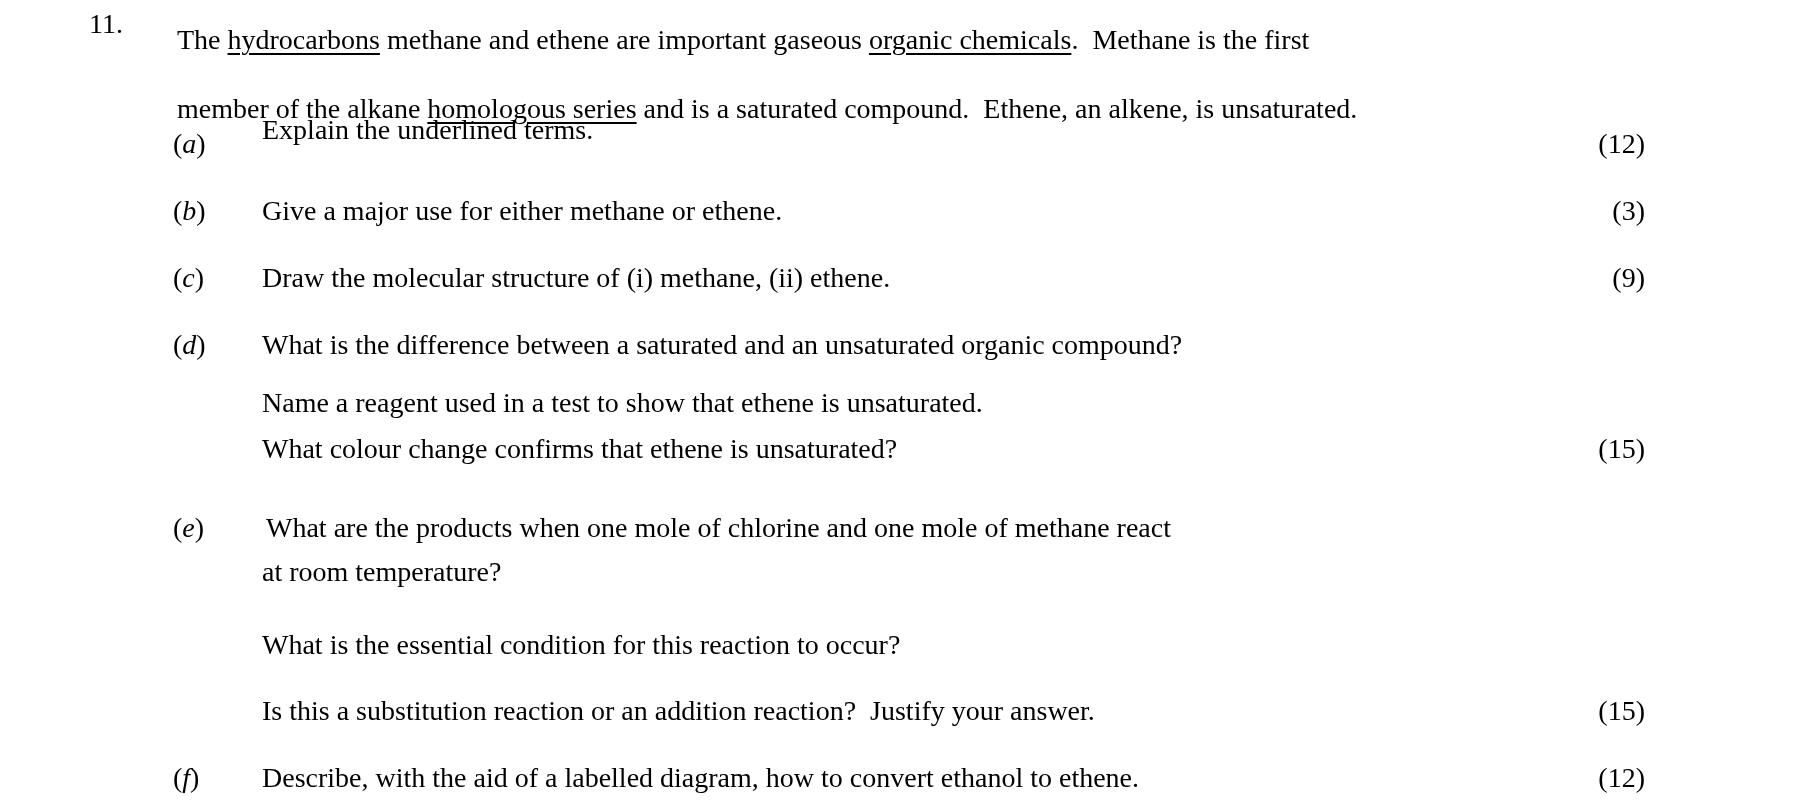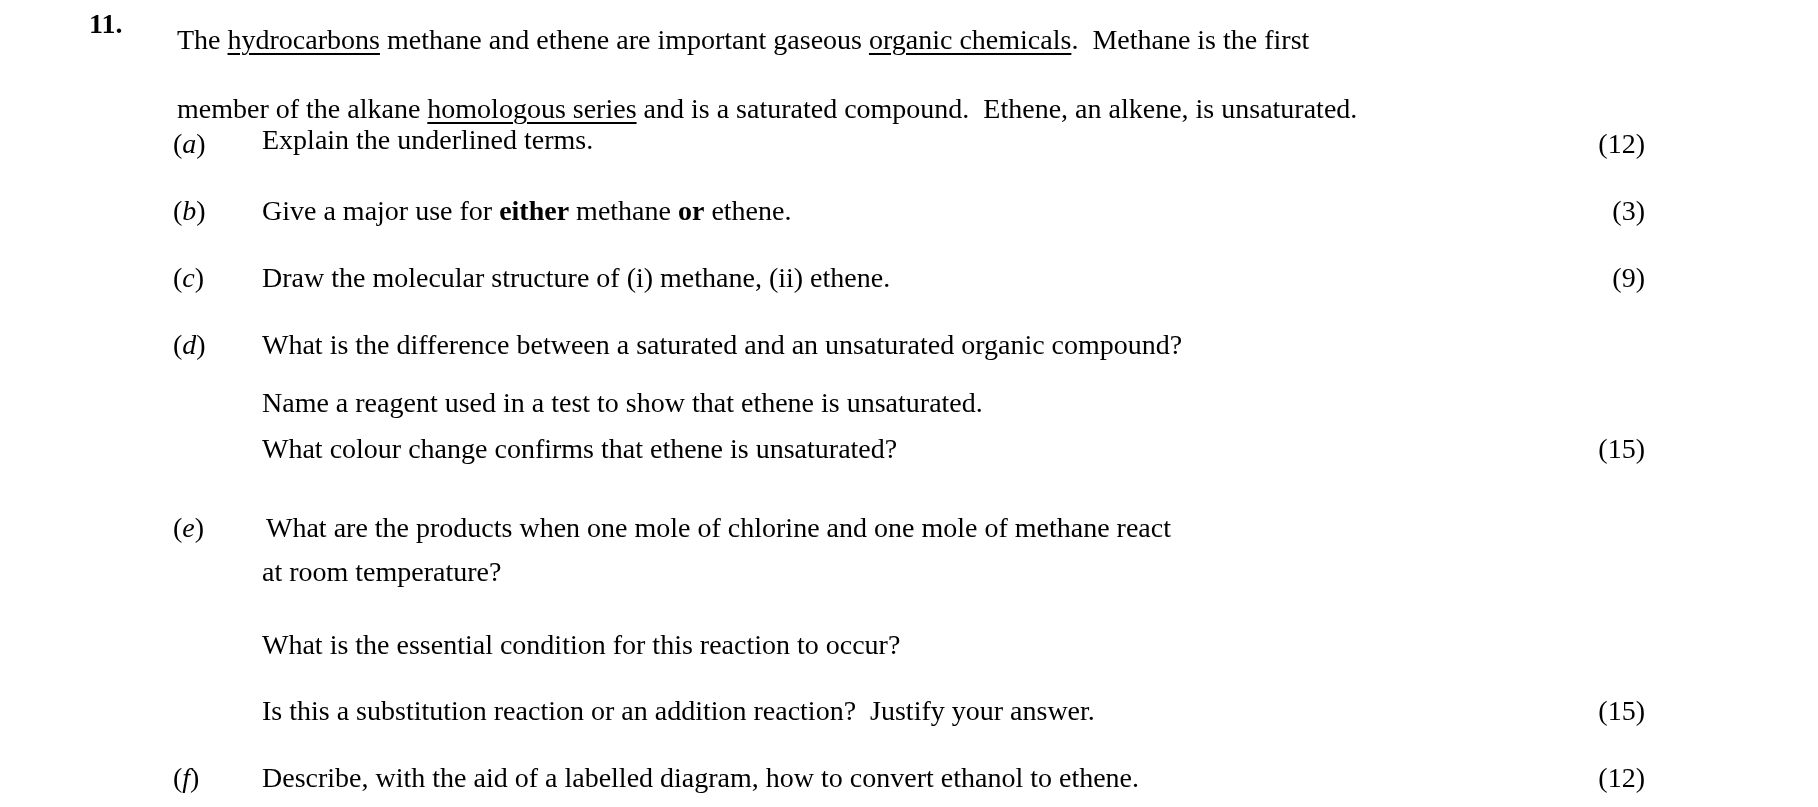--- a/index.html
+++ b/index.html
@@ -1,36 +1,36 @@
 <!DOCTYPE html>
 <html><head>
 <meta charset="utf-8">
 <style>
   html, body { margin:0; padding:0; background:#ffffff; }
   body { width:1818px; height:807px; position:relative; overflow:hidden;
          font-family:"Liberation Serif", serif; font-size:28px; color:#000; }
   .ln { position:absolute; white-space:pre; line-height:1; }
-  .qnum { font-weight:bold; }
+  .qnum { font-weight:normal; }
   .u { text-decoration:underline; text-underline-offset:4px; text-decoration-thickness:1.5px; }
-  .b { font-weight:bold;margin-top:28px; }
+  .b { font-weight:normal;margin-top:28px; }
   .lbl { position:absolute; white-space:pre; line-height:1; }
   .lbl i { font-style:italic; }
   .mark { position:absolute; right:173px; white-space:pre; line-height:1; text-align:center; }
 </style>
 </head>
 <body>
 
 <div class="ln qnum" style="left:89px; top:10px;">11.</div>
 
 <div class="ln" style="left:177px; top:10px;margin-top:16px;"><span>The </span><span class="u">hydrocarbons</span><span> methane and ethene are important gaseous </span><span class="u">organic chemicals</span><span>.  Methane is the first</span></div>
 
 <div class="ln" style="left:177px; top:55px;margin-top:40px;"><span>member of the alkane </span><span class="u">homologous series</span><span> and is a saturated compound.  Ethene, an alkene, is unsaturated.</span></div>
 
 <div class="lbl" style="left:173px; top:130px;">(<i>a</i>)</div>
-<div class="ln" style="left:262px; top:126px;text-align:right;">Explain the underlined terms.</div>
+<div class="ln" style="left:262px; top:116px;text-align:right;">Explain the underlined terms.</div>
 <div class="mark" style="top:130px;">(12)</div>
 
 <div class="lbl" style="left:173px; top:197px;">(<i>b</i>)</div>
 <div class="ln" style="left:262px; top:197px;"><span>Give a major use for </span><span class="b">either</span><span> methane </span><span class="b">or</span><span> ethene.</span></div>
 <div class="mark" style="top:197px;">(3)</div>
 
 <div class="lbl" style="left:173px; top:264px;">(<i>c</i>)</div>
 <div class="ln" style="left:262px; top:264px;text-align:right;">Draw the molecular structure of (i) methane, (ii) ethene.</div>
 <div class="mark" style="top:264px;">(9)</div>
 

